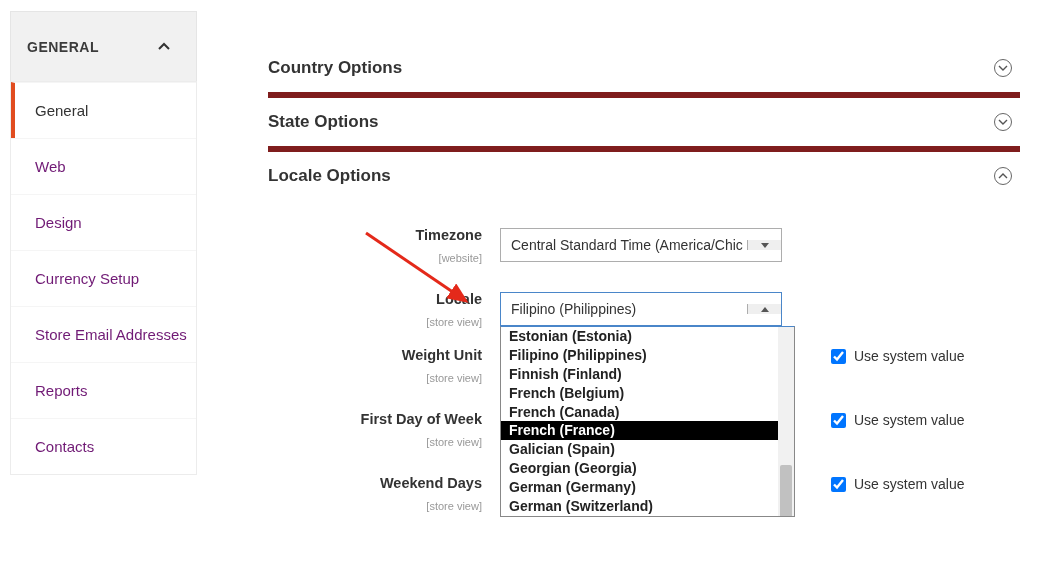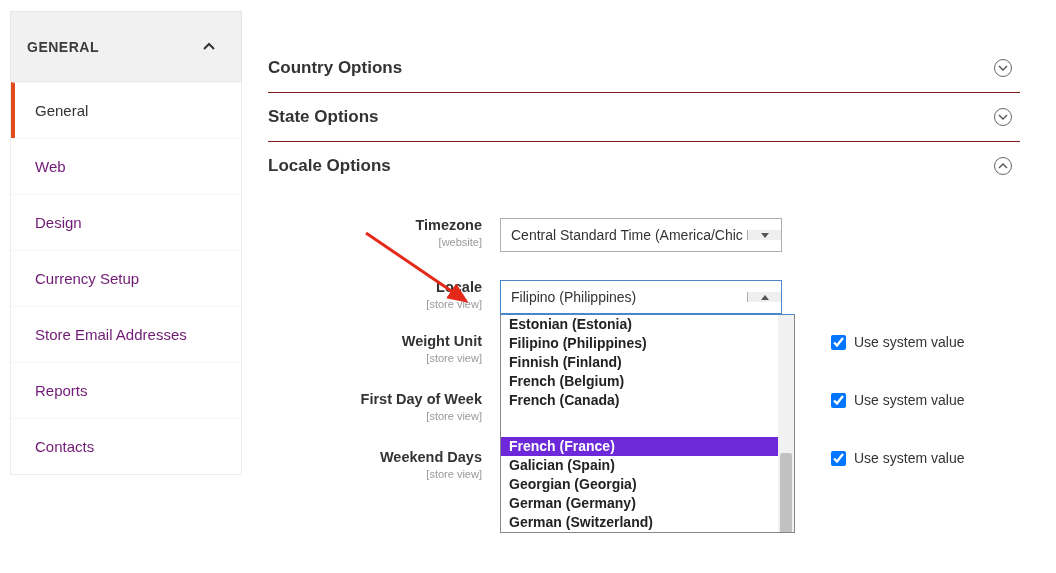--- a/index.html
+++ b/index.html
@@ -12,21 +12,21 @@
     height: 573px;
     overflow: hidden;
     position: relative;
   }
 
   
   .sidebar {
     position: absolute;
     left: 10px;
     top: 11px;
-    width: 232px;
+    width: 187px;
   }
   .side-header {
     background: #f1f1f1;
     border: 1px solid #e5e5e5;
     border-bottom: none;
     height: 70px;
     display: flex;
     align-items: center;
     justify-content: space-between;
     padding: 0 22px 0 16px;
@@ -58,21 +58,21 @@
   }
 
   
   .main {
     position: absolute;
     left: 268px;
     top: 44px;
     width: 752px;
   }
   .acc-row {
-    border-bottom: 1px solid #7f1d1d;
+    border-bottom: 6px solid #7f1d1d;
     display: flex;
     align-items: center;
     justify-content: space-between;
     padding: 14px 8px 14px 0;
     cursor: pointer;
   }
   .acc-title {
     font-size: 17px;
     font-weight: 600;
     color: #333;
@@ -101,21 +101,21 @@
     font-size: 14.5px;
     line-height: 1.1;
     font-weight:600;
     color: #333;
   }
   .fscope {
     display: block;
     font-size: 11px;
     color: #999;
     font-weight:400;
-    margin-top: 2px;
+    margin-top: 8px;
   }
   .fcontrol { position: relative; width: 295px; }
   .sel {
     width: 282px;
     height: 34px;
     border: 1px solid #adadad;
     display: flex;
     align-items: center;
   }
   .sel-text {
@@ -157,23 +157,22 @@
   }
   .dd-item {
     padding: 0 8px;
     font-size: 14px;
     line-height: 1.35;
     color: #222;
     cursor: pointer;
     font-weight: bold;
   }
   .dd-item.selected {
-    background: #6d28d9;
+    background: #000000;
     color: #fff;
-    margin-top: 28px;
   }
   .dd-scrollbar {
     position:absolute; right:0; top:0; width:16px; height:100%;
     background:#f1f1f1;
   }
   .dd-thumb {
     position:absolute; right:2px; width:12px; background:#c1c1c1;
     border-radius:2px;
   }
 

